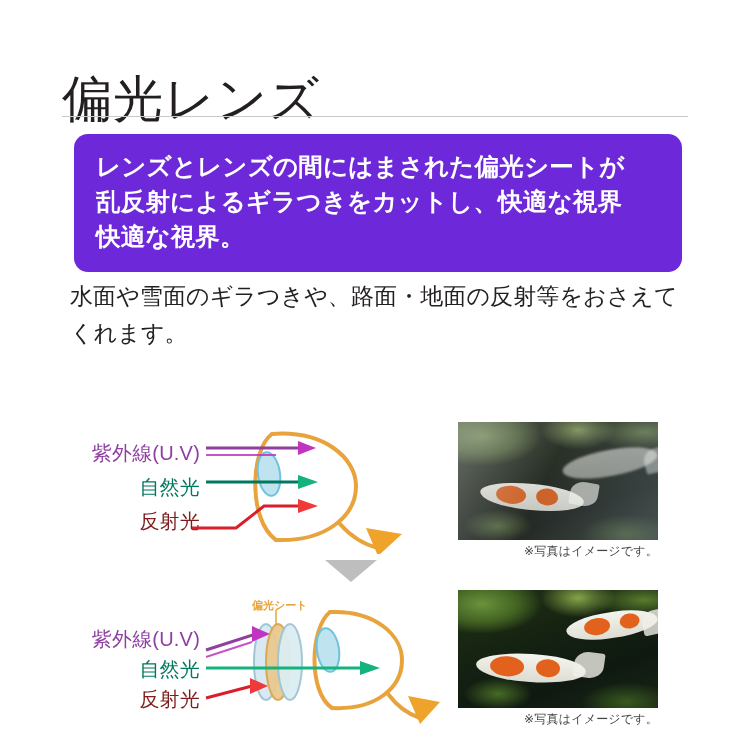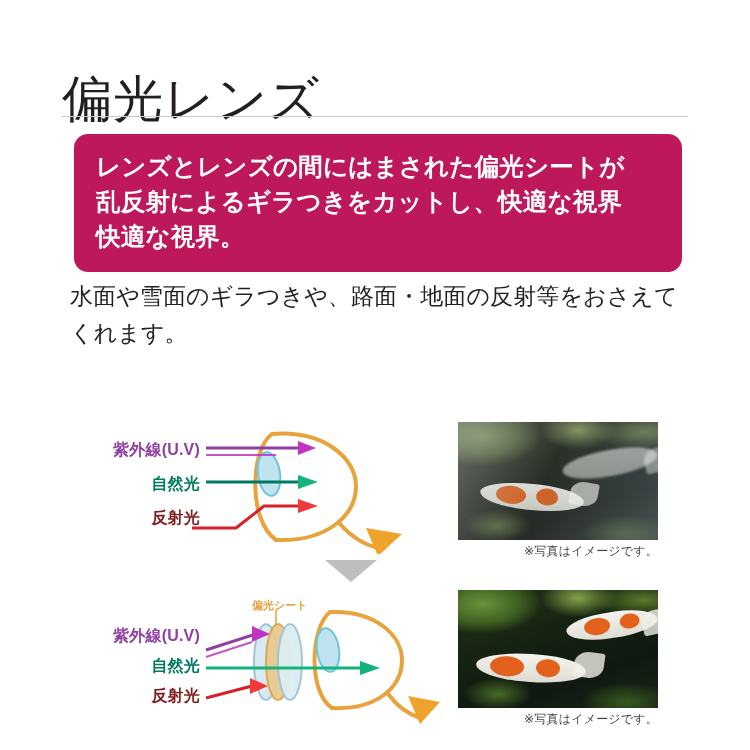--- a/index.html
+++ b/index.html
@@ -43,21 +43,21 @@
     background: #c9c9c9;
   }
 
   
   .callout {
     position: absolute;
     left: 74px;
     top: 134px;
     width: 608px;
     box-sizing: border-box;
-    background: #be185d;
+    background: #6d28d9;
     border-radius: 14px;
     padding: 16px 22px 18px 22px;
     color: #ffffff;
     font-size: 24.5px;
     line-height: 1.42;
     font-weight: 700;
     letter-spacing: 0.2px;
   }
   .callout span { display: block; }
 
@@ -94,22 +94,22 @@
 
   .ray-labels {
     position: absolute;
     left: 0;
     top: 0;
     width: 160px;
   }
   .ray-label {
     position: absolute;
     right: 0;
-    font-size: 16px;
-    font-weight: 700;
+    font-size: 20px;
+    font-weight: 400;
     white-space: nowrap;
     letter-spacing: 0.2px;
   }
   .lbl-uv { color: #8e3fa0; }
   .lbl-nat { color: #00795f; }
   .lbl-ref { color: #7f1d1d; }
 
   .sheet-label {
     position: absolute;
     font-size: 11px;

